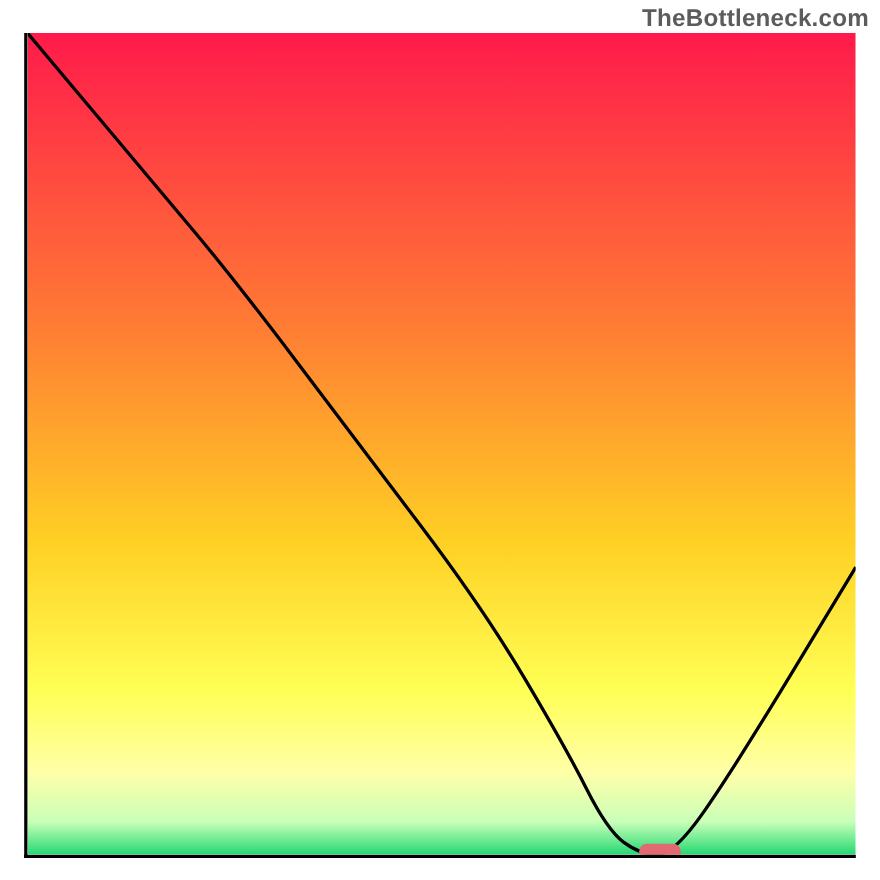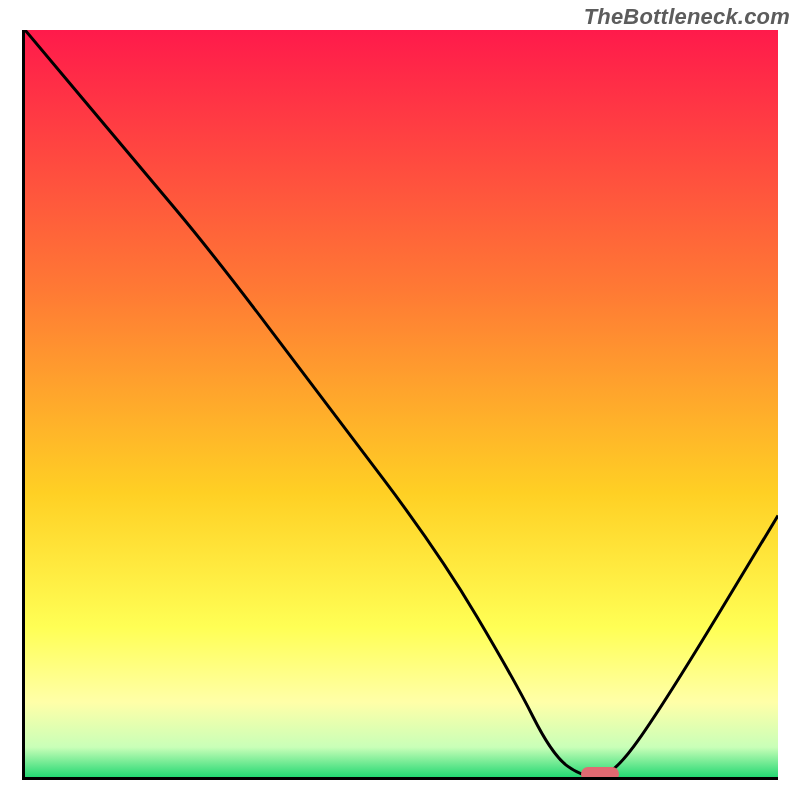--- a/index.html
+++ b/index.html
@@ -7,21 +7,20 @@
     padding: 0;
     width: 800px;
     height: 800px;
     background: #ffffff;
     font-family: Arial, Helvetica, sans-serif;
   }
   .wrap {
     position: relative;
     width: 800px;
     height: 800px;
-    font-style: italic;
   }
   .watermark {
     position: absolute;
     top: 4px;
     right: 10px;
     font-size: 22px;
     font-weight: 600;
     color: #5c5c5c;
     letter-spacing: 0.2px;
     z-index: 5;

